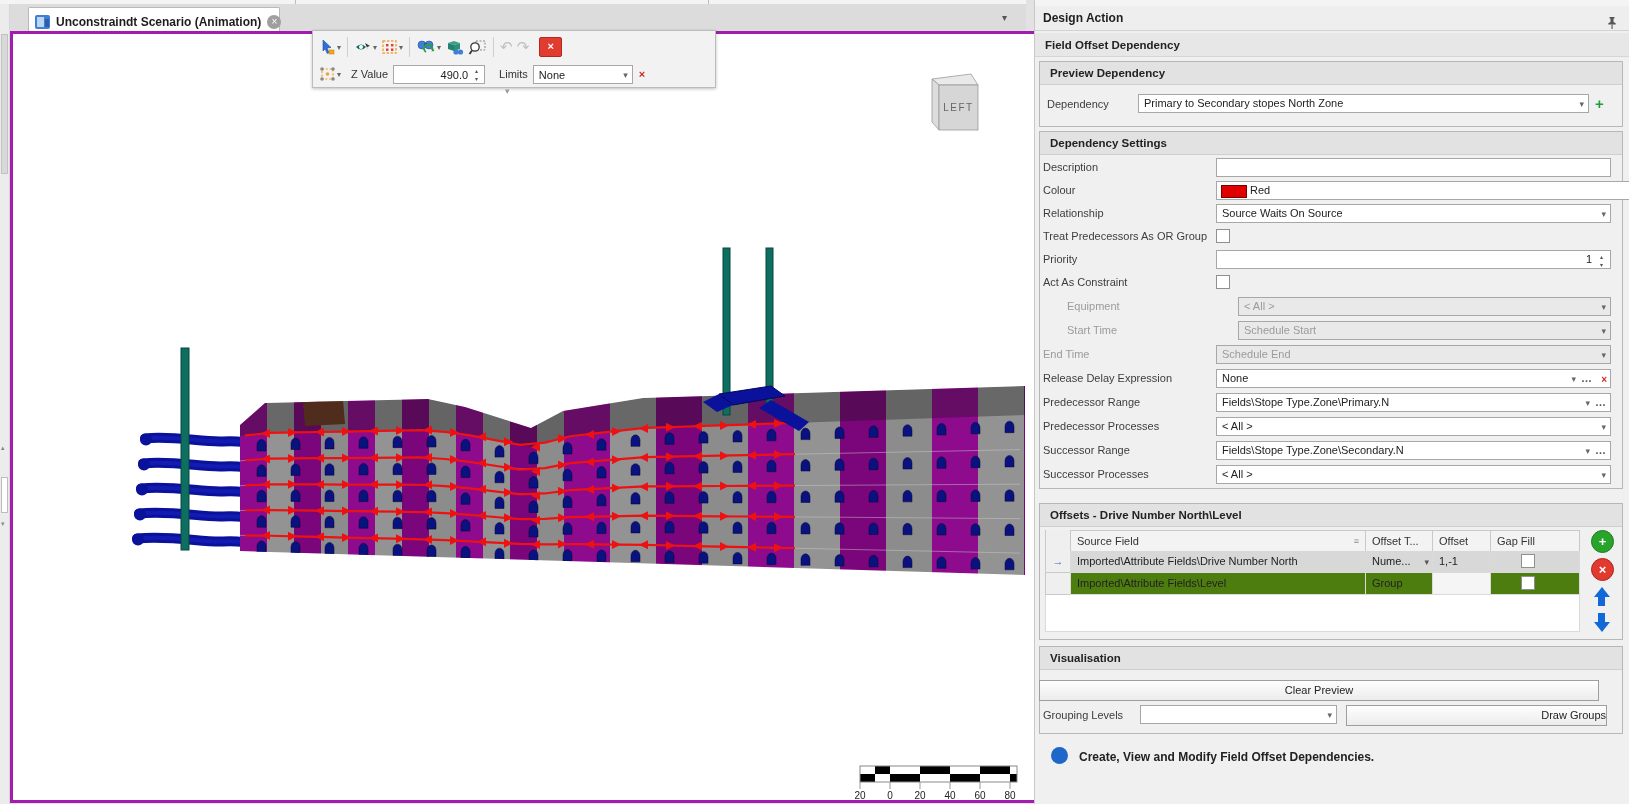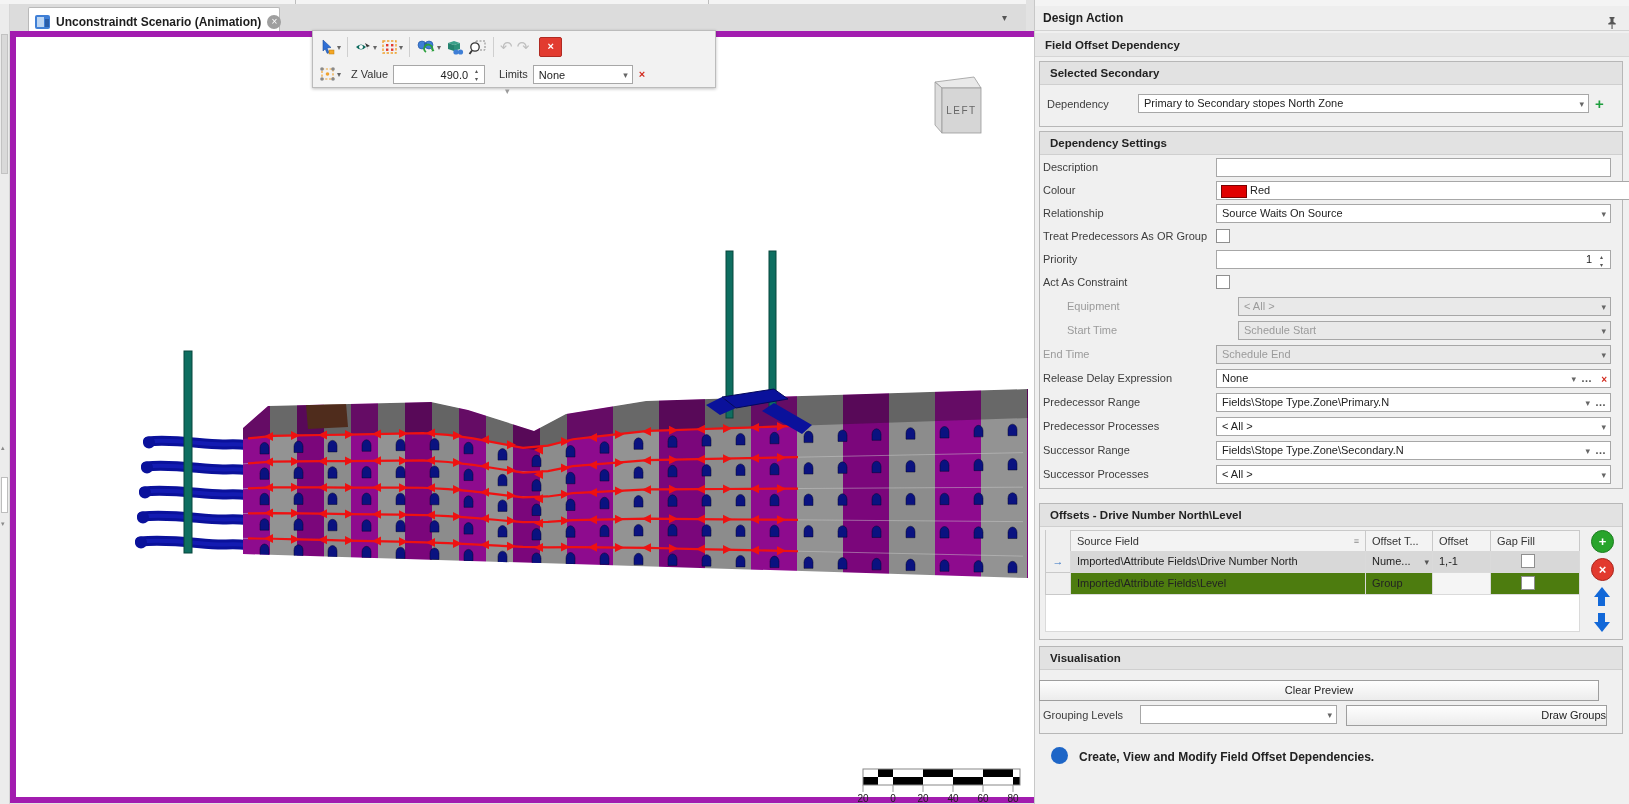--- a/index.html
+++ b/index.html
@@ -18,21 +18,21 @@
   .doc-icon:before{content:"";position:absolute;left:2px;top:2px;width:7px;height:10px;background:#bcd5f2;}
   .doc-icon:after{content:"";position:absolute;right:1px;top:4px;width:4px;height:8px;background:#2a5ea8;}
   .vsep-top{position:absolute;top:0;width:1px;height:4px;background:#bdbdbd;}
   #tab-overflow{left:1002px;top:12px;color:#555;font-size:10px;}
   
   #leftstrip{left:0;top:4px;width:9px;height:800px;background:#ececec;border-right:1px solid #d6d6d6;}
   #lthumb{left:1px;top:30px;width:7px;height:140px;background:#d9d9d9;border:1px solid #c2c2c2;box-sizing:border-box;}
   #lbox{left:1px;top:473px;width:7px;height:36px;background:#fff;border:1px solid #bdbdbd;box-sizing:border-box;}
   .ltri{color:#8a8a8a;font-size:7px;}
   
-  #viewport{left:10px;top:31px;width:1072px;height:772px;background:#ffffff;border:6px solid #a21caf;
+  #viewport{left:10px;top:31px;width:1072px;height:772px;background:#ffffff;border:3px solid #a21caf;
             box-sizing:border-box;}
   #scene{position:absolute;left:0;top:0;width:1014px;height:770px;}
   
   #ftool{left:312px;top:30px;width:404px;height:58px;background:#f2f2f2;border:1px solid #bcbcbc;
          box-shadow:0 1px 3px rgba(0,0,0,.25);box-sizing:border-box;}
   .trow{position:absolute;left:0;width:100%;height:28px;display:flex;align-items:center;}
   .tbtn{height:24px;display:flex;align-items:center;justify-content:center;padding:0 2px;border-radius:2px;}
   .dar{font-size:8px;color:#666;margin-left:1px;}
   .tsep{width:1px;height:20px;background:#cfcfcf;margin:0 4px;}
   .tlabel{color:#333;margin:0 5px 0 8px;}
@@ -525,21 +525,21 @@
       <path d="M3.5,1 h5 v1.2 l-1,0.5 V6 l2.2,1.2 V8.5 H2.3 V7.2 L4.5,6 V2.7 l-1,-0.5 Z" fill="#555"></path>
       <rect x="5.5" y="8.5" width="1.1" height="4.5" fill="#555"></rect>
     </svg>
   </div>
   <div class="abs" id="fod-bar">
     <span class="t">Field Offset Dependency</span>
   </div>
 
   <div class="gbox" style="top:61px;height:66px;">
     <div class="ghead">
-      <span class="t">Selected Secondary</span>
+      <span class="t">Preview Dependency</span>
     </div>
   </div>
   <span class="flabel" style="left:12px;top:95px;">Dependency</span>
   <div class="ctrl" style="left:103px;top:94px;width:451px;">
     <span>Primary to Secondary stopes North Zone</span>
     <span class="dd-ar">▾</span>
   </div>
   <span class="plusbtn" style="left:560px;top:94px;">+</span>
 
   <div class="gbox" style="top:131px;height:358px;">

